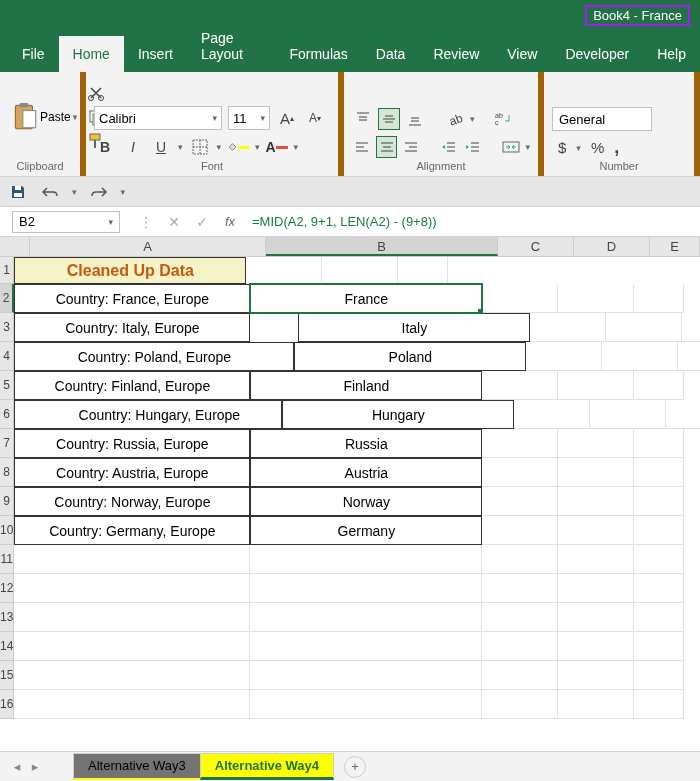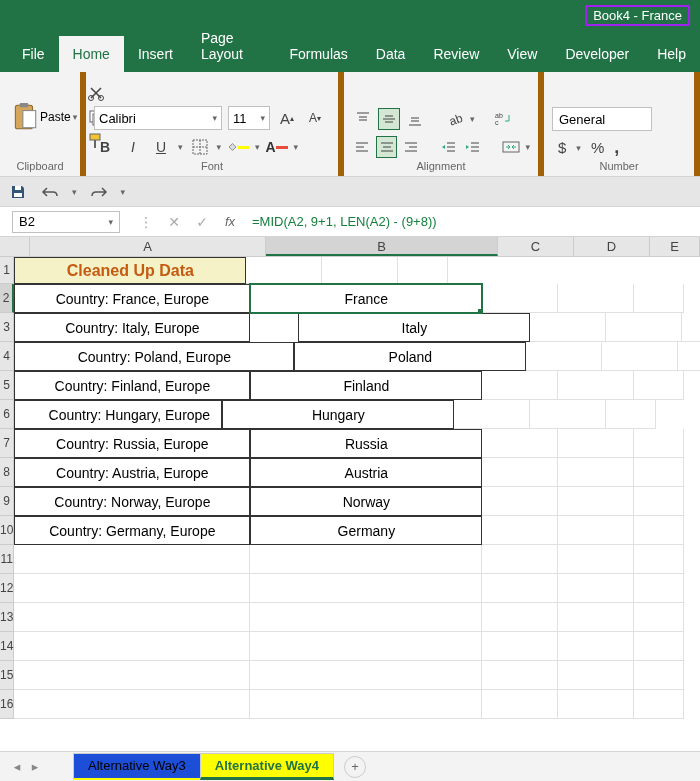--- a/index.html
+++ b/index.html
@@ -67,21 +67,21 @@
 .cell { border-right: 1px solid #e0e0e0; border-bottom: 1px solid #e0e0e0; display: flex; align-items: center; justify-content: center; font-size: 14px; overflow: hidden; white-space: nowrap; }
 .cell.header-cell { background: #f5f2c8; font-weight: bold; color: #c55a11; font-size: 16px; border: 1px solid #333; }
 .cell.data-a { border: 1px solid #333; }
 .cell.data-b { border: 1px solid #333; }
 .cell.selected { outline: 2px solid #217346; outline-offset: -1px; position: relative; }
 .fill-handle { position: absolute; right: -3px; bottom: -3px; width: 6px; height: 6px; background: #217346; }
 
 .sheet-tabs { position: absolute; bottom: 0; left: 0; right: 0; height: 30px; background: #f3f3f3; border-top: 1px solid #d4d4d4; display: flex; align-items: center; padding-left: 8px; gap: 0; }
 .tab-nav { width: 18px; color: #888; text-align: center; }
 .sheet-tab { padding: 4px 14px; font-size: 13px; border: 1px solid #ccc; margin-left: -1px; background: #fff; }
-.sheet-tab.hl1 { background: #1d4ed8; border-bottom: 2px solid #ffff00; }
+.sheet-tab.hl1 { background: #737373; border-bottom: 2px solid #ffff00; }
 .sheet-tab.active { background: #ffff00; font-weight: bold; color: #217346; border-bottom: 3px solid #217346; }
 .add-sheet { width: 22px; height: 22px; border: 1px solid #ccc; border-radius: 50%; text-align: center; margin-left: 10px; color: #666; line-height: 20px; }
 
 .chev { font-size: 9px; color: #666; }
 svg { display: block; }
 </style>
 </head>
 <body>
 
 <div class="titlebar">
@@ -378,21 +378,21 @@
           <div class="cell" style="width: 50px; height: 29px;"></div>
         </div>
         <div class="row" style="height: 29px;">
           <div class="cell data-a" style="width: 236px; height: 29px;">Country: Finland, Europe</div>
           <div class="cell data-b" style="width: 232px; height: 29px;">Finland</div>
           <div class="cell" style="width: 76px; height: 29px;"></div>
           <div class="cell" style="width: 76px; height: 29px;"></div>
           <div class="cell" style="width: 50px; height: 29px;"></div>
         </div>
         <div class="row" style="height: 29px;">
-          <div class="cell data-a" style="width: 208px; height: 29px; padding-left: 22px;">Country: Hungary, Europe</div>
+          <div class="cell data-a" style="width: 268px; height: 29px; padding-left: 22px;">Country: Hungary, Europe</div>
           <div class="cell data-b" style="width: 232px; height: 29px;">Hungary</div>
           <div class="cell" style="width: 76px; height: 29px;"></div>
           <div class="cell" style="width: 76px; height: 29px;"></div>
           <div class="cell" style="width: 50px; height: 29px;"></div>
         </div>
         <div class="row" style="height: 29px;">
           <div class="cell data-a" style="width: 236px; height: 29px;">Country: Russia, Europe</div>
           <div class="cell data-b" style="width: 232px; height: 29px;">Russia</div>
           <div class="cell" style="width: 76px; height: 29px;"></div>
           <div class="cell" style="width: 76px; height: 29px;"></div>

